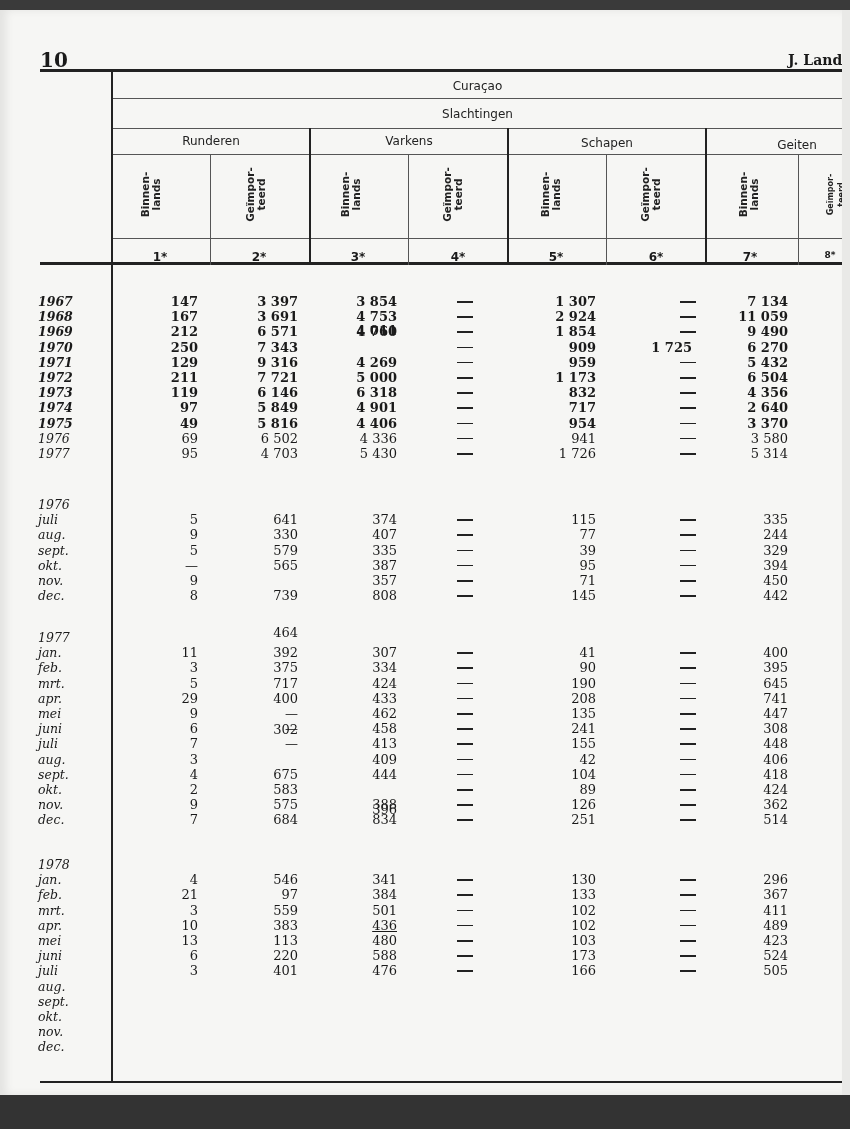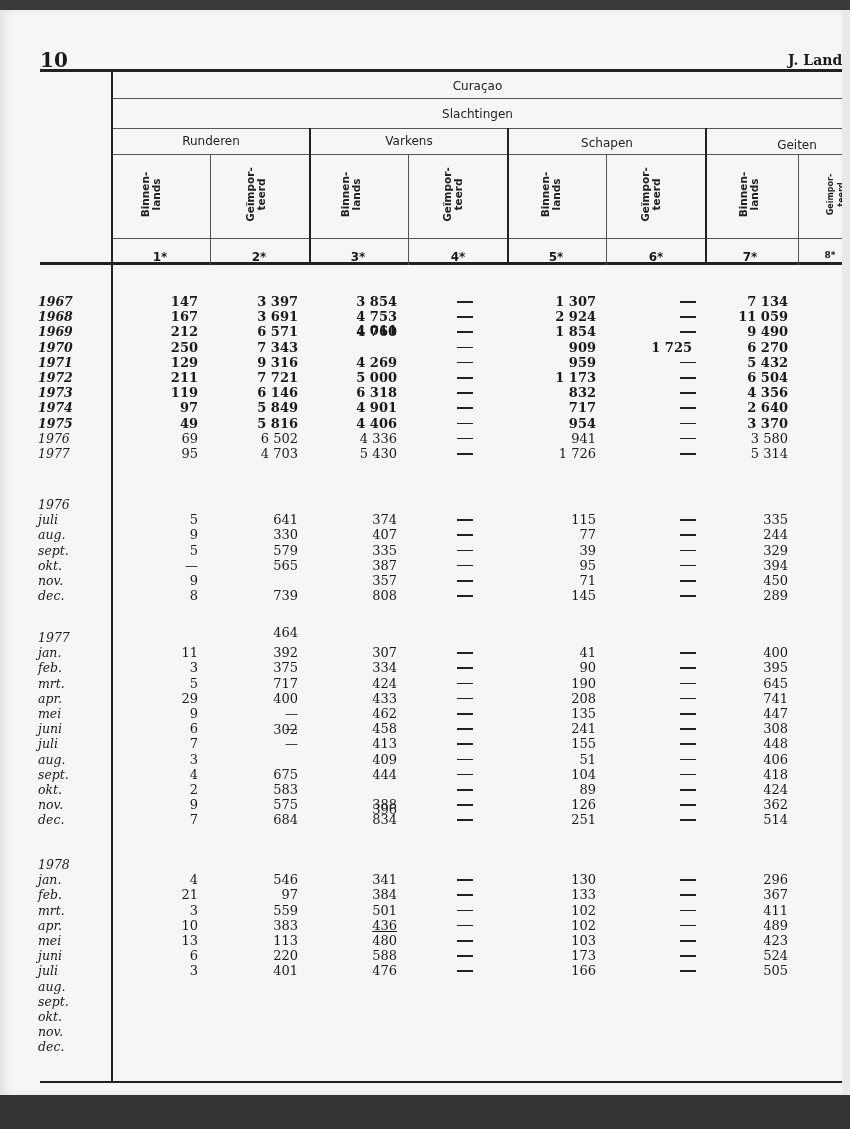--- a/index.html
+++ b/index.html
@@ -227,21 +227,21 @@
       <div class="cell" style="top: 563px; left: 536px; width: 60px;">71</div>
       <div class="dash" style="left: 680px; top: 570px;"></div>
       <div class="cell" style="top: 563px; left: 728px; width: 60px;">450</div>
       <div class="rowlabel" style="top: 578.2px;">dec.</div>
       <div class="cell" style="top: 578.2px; left: 138px; width: 60px;">8</div>
       <div class="cell" style="top: 578.2px; left: 238px; width: 60px;">739</div>
       <div class="cell" style="top: 578.2px; left: 337px; width: 60px;">808</div>
       <div class="dash" style="left: 457px; top: 585.2px;"></div>
       <div class="cell" style="top: 578.2px; left: 536px; width: 60px;">145</div>
       <div class="dash" style="left: 680px; top: 585.2px;"></div>
-      <div class="cell" style="top: 578.2px; left: 728px; width: 60px;">289</div>
+      <div class="cell" style="top: 578.2px; left: 728px; width: 60px;">442</div>
       <div class="rowlabel" style="top: 620px;">1977</div>
       <div class="rowlabel" style="top: 635.2px;">jan.</div>
       <div class="cell" style="top: 635.2px; left: 138px; width: 60px;">11</div>
       <div class="cell" style="top: 635.2px; left: 238px; width: 60px;">392</div>
       <div class="cell" style="top: 635.2px; left: 337px; width: 60px;">307</div>
       <div class="dash" style="left: 457px; top: 642.2px;"></div>
       <div class="cell" style="top: 635.2px; left: 536px; width: 60px;">41</div>
       <div class="dash" style="left: 680px; top: 642.2px;"></div>
       <div class="cell" style="top: 635.2px; left: 728px; width: 60px;">400</div>
       <div class="rowlabel" style="top: 650.4px;">feb.</div>
@@ -290,21 +290,21 @@
       <div class="cell" style="top: 726.4px; left: 337px; width: 60px;">413</div>
       <div class="dash" style="left: 457px; top: 733.4px;"></div>
       <div class="cell" style="top: 726.4px; left: 536px; width: 60px;">155</div>
       <div class="dash" style="left: 680px; top: 733.4px;"></div>
       <div class="cell" style="top: 726.4px; left: 728px; width: 60px;">448</div>
       <div class="rowlabel" style="top: 741.6px;">aug.</div>
       <div class="cell" style="top: 741.6px; left: 138px; width: 60px;">3</div>
       <div class="cell" style="top: 712px; left: 238px; width: 60px;">302</div>
       <div class="cell" style="top: 741.6px; left: 337px; width: 60px;">409</div>
       <div class="dash" style="left: 457px; top: 748.6px;"></div>
-      <div class="cell" style="top: 741.6px; left: 536px; width: 60px;">51</div>
+      <div class="cell" style="top: 741.6px; left: 536px; width: 60px;">42</div>
       <div class="dash" style="left: 680px; top: 748.6px;"></div>
       <div class="cell" style="top: 741.6px; left: 728px; width: 60px;">406</div>
       <div class="rowlabel" style="top: 756.8px;">sept.</div>
       <div class="cell" style="top: 756.8px; left: 138px; width: 60px;">4</div>
       <div class="cell" style="top: 756.8px; left: 238px; width: 60px;">675</div>
       <div class="cell" style="top: 756.8px; left: 337px; width: 60px;">444</div>
       <div class="dash" style="left: 457px; top: 763.8px;"></div>
       <div class="cell" style="top: 756.8px; left: 536px; width: 60px;">104</div>
       <div class="dash" style="left: 680px; top: 763.8px;"></div>
       <div class="cell" style="top: 756.8px; left: 728px; width: 60px;">418</div>

